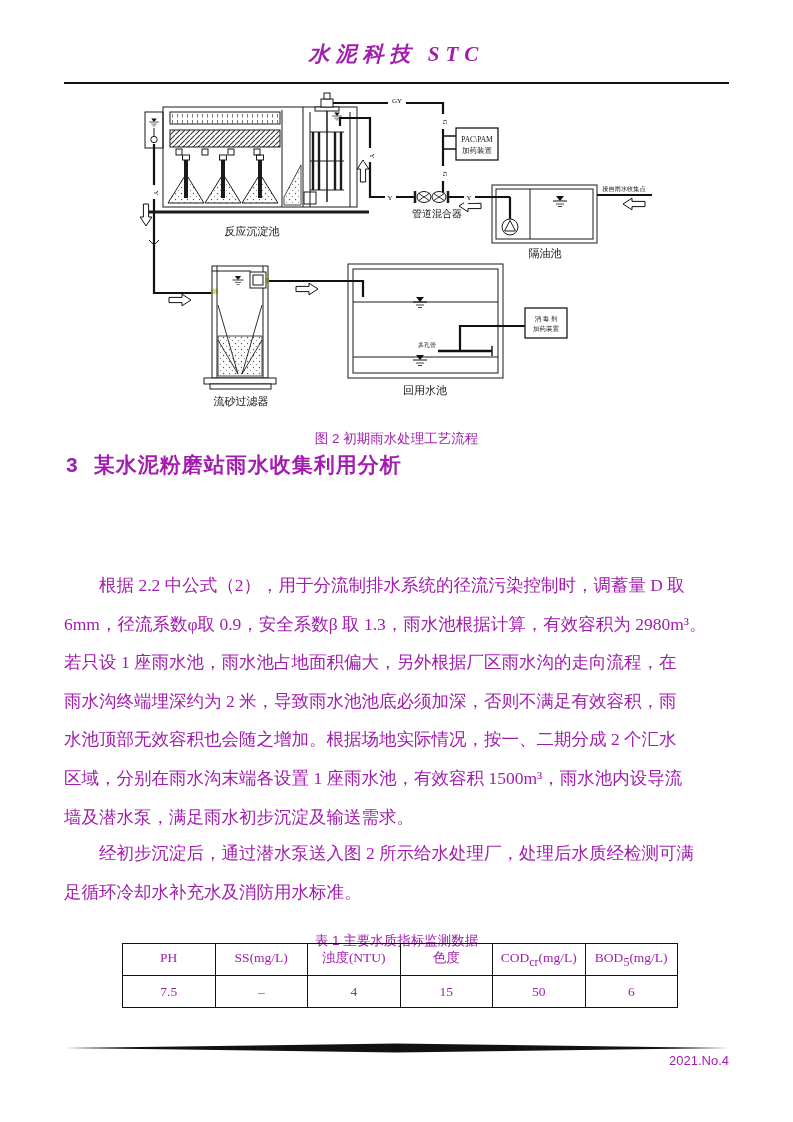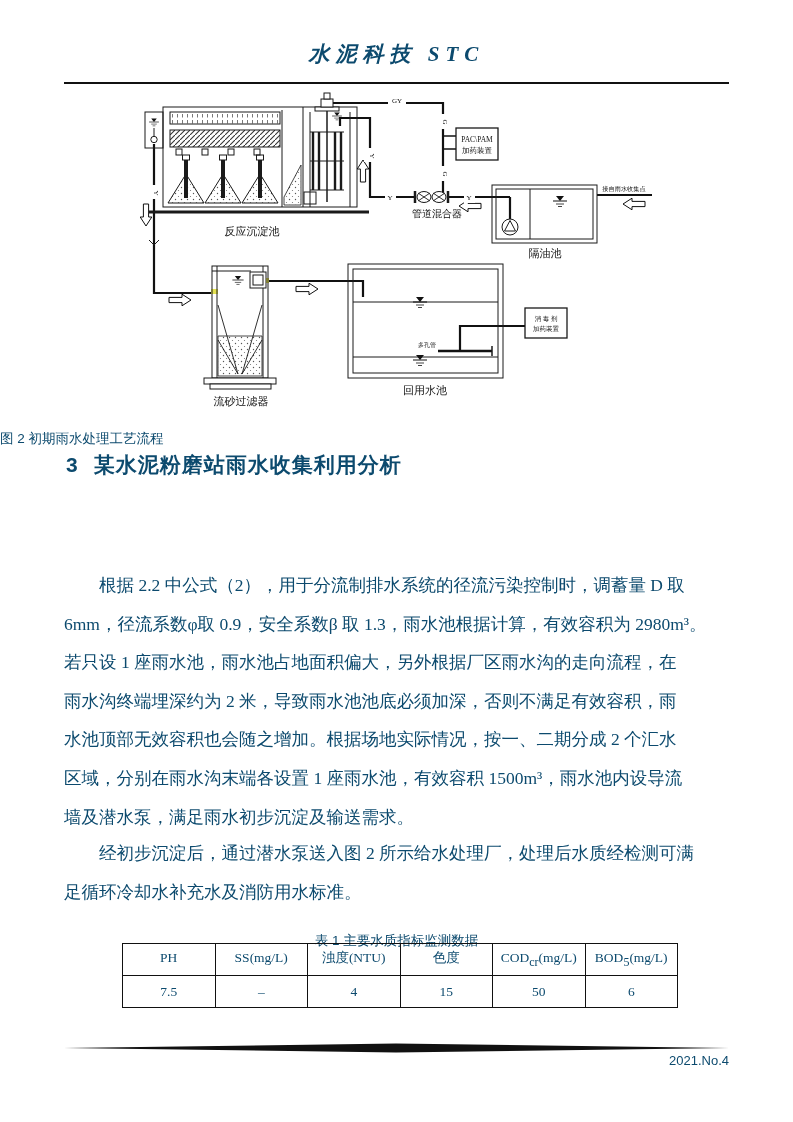--- a/index.html
+++ b/index.html
@@ -1,23 +1,23 @@
 <!DOCTYPE html>
 <html><head>
 <meta charset="utf-8">
 <style>
   html,body{margin:0;padding:0;background:#888;}
   .page{position:relative;width:793px;height:1122px;background:#fff;margin:0 auto;overflow:hidden;
-        font-family:"Liberation Serif", serif;color:#0c4a6e;}
+        font-family:"Liberation Serif", serif;color:#a21caf;}
   .abs{position:absolute;}
   .journal-title{top:40px;left:0;width:100%;text-align:center;
     font-style:italic;font-weight:bold;font-size:21px;letter-spacing:6px;}
   .header-rule{top:82px;left:64px;width:665px;height:2px;background:#111;}
   .overlay{top:0;left:0;pointer-events:none;}
-  .fig-caption{top:430px;left:0;width:100%;text-align:left;
+  .fig-caption{top:430px;left:0;width:100%;text-align:center;
     font-family:"Liberation Sans", sans-serif;font-size:13.5px;}
   .section-heading{top:451px;left:66px;font-family:"Liberation Sans", sans-serif;
     font-weight:bold;font-size:21px;letter-spacing:1px;text-align:right;}
   .section-heading .num{margin-right:16px;letter-spacing:0;}
   .para{left:64px;width:672px;font-size:17.5px;line-height:38.6px;
     white-space:pre;text-indent:2em;}
   .p1{top:489px;} .p2{top:566px;} .p3{top:834px;}
   .table-caption{top:912px;left:0;width:100%;text-align:center;
     font-family:"Liberation Sans", sans-serif;font-size:13.5px;margin-top:20px;}
   table.wq{top:943px;left:122px;width:556px;border-collapse:collapse;table-layout:fixed;

